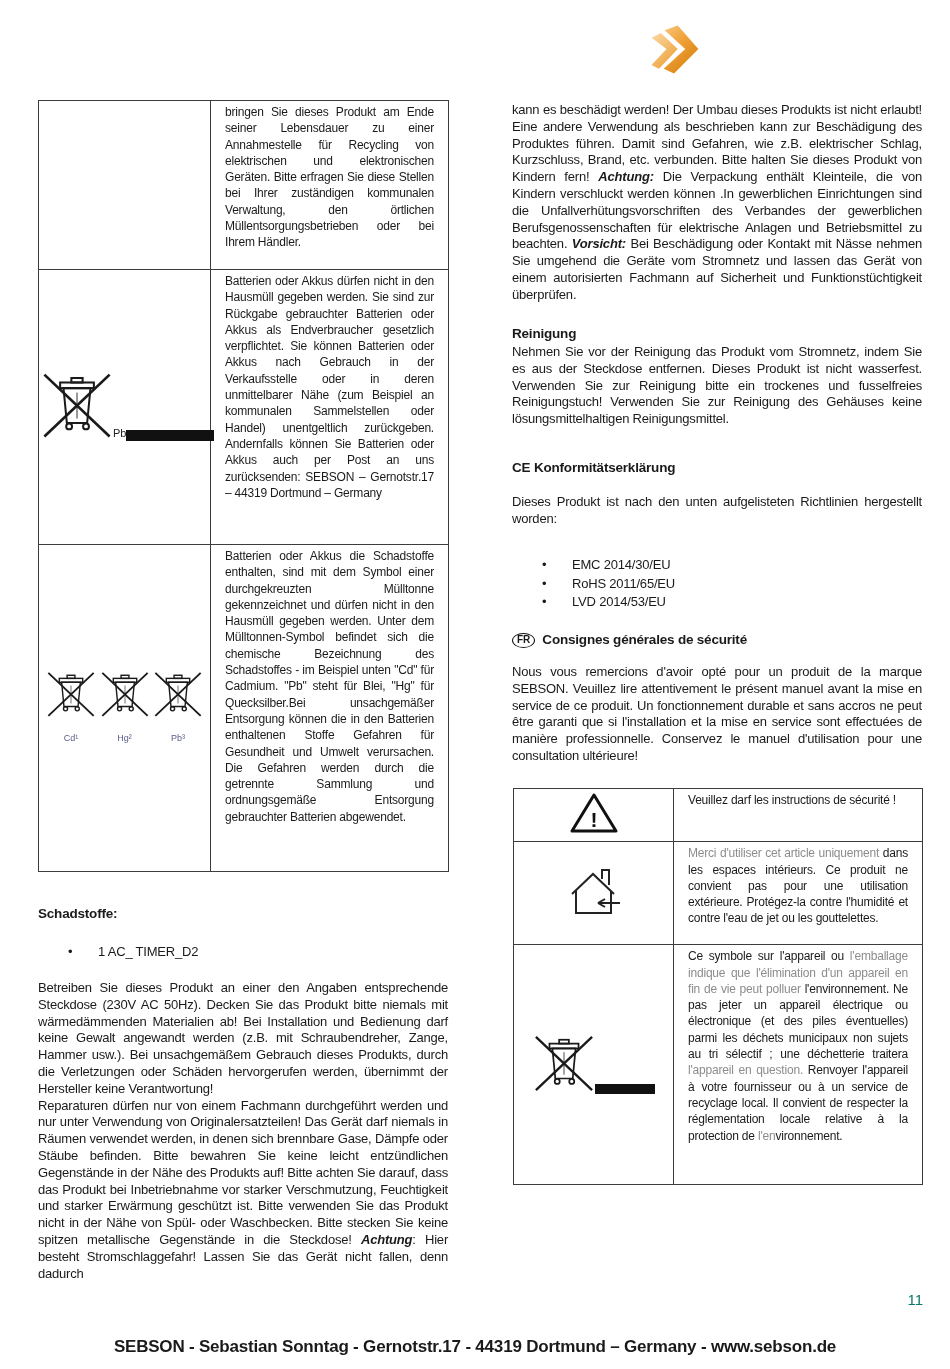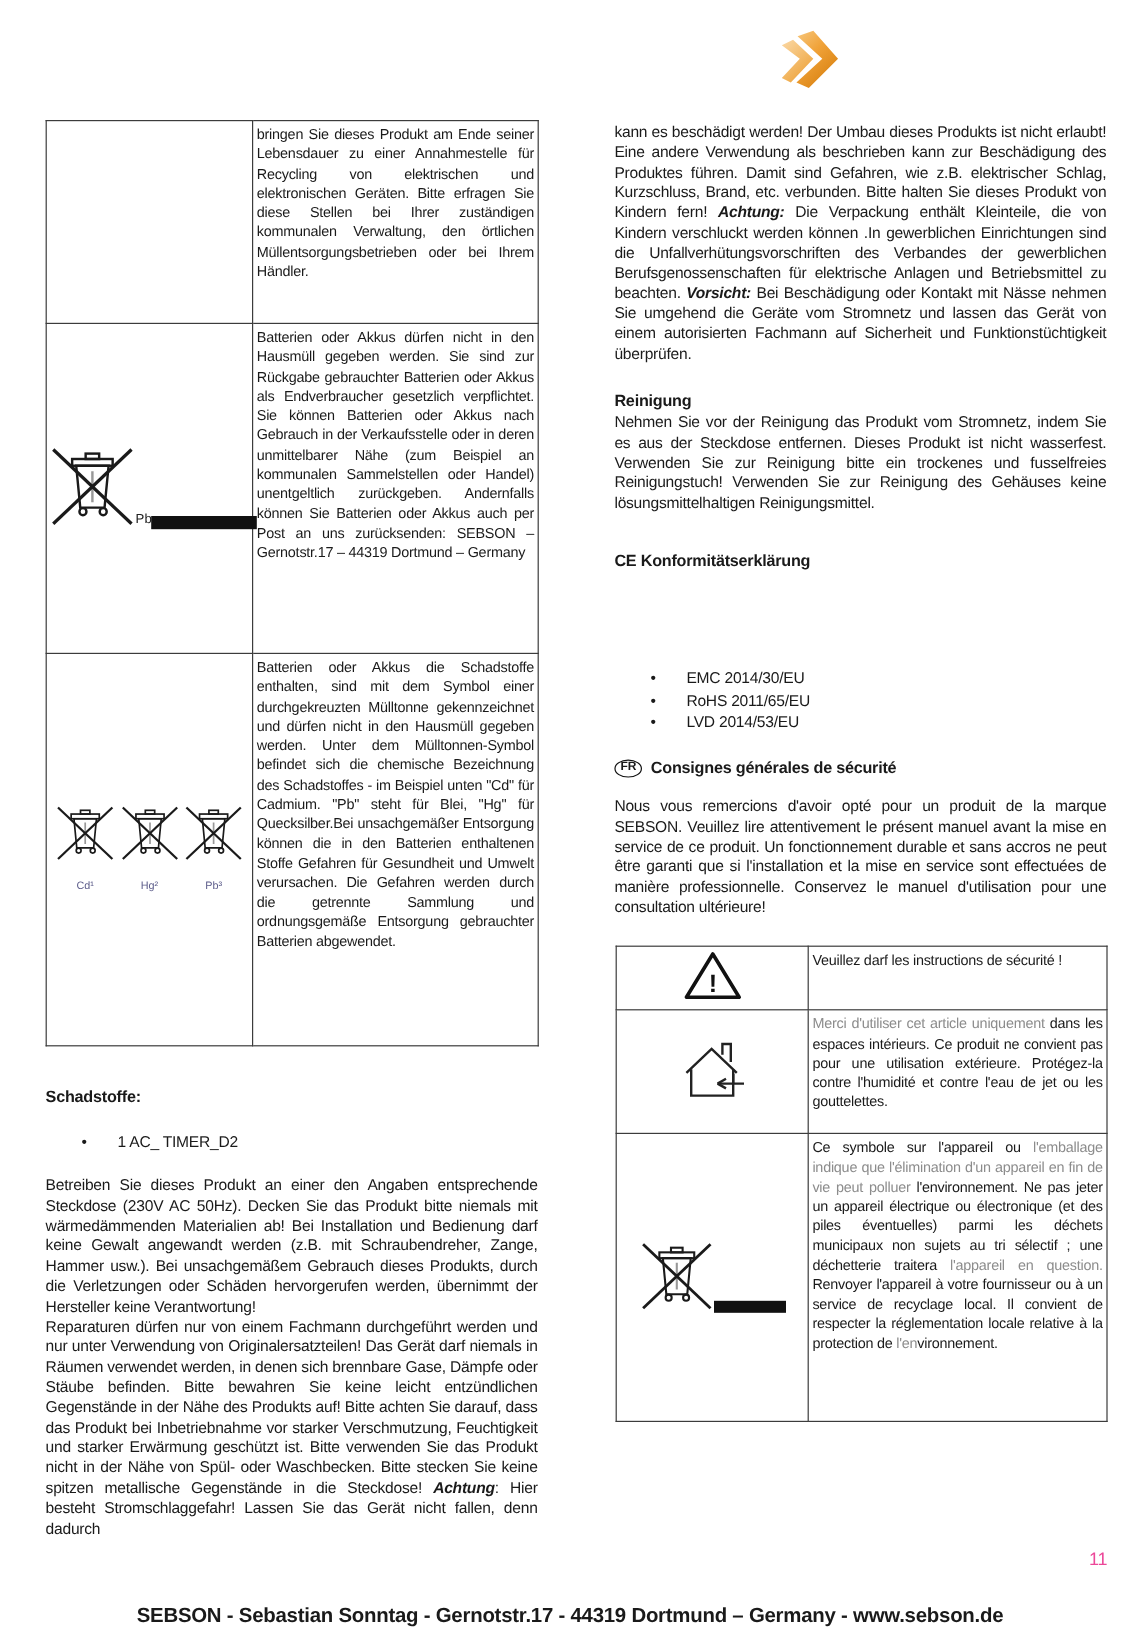--- a/index.html
+++ b/index.html
@@ -11,21 +11,21 @@
   .logo{position:absolute;left:644px;top:22px;display:flex;align-items:center;gap:6px;}
   .logo-text{font-size:45px;font-weight:bold;color:#4a4f56;letter-spacing:0px;line-height:1;}
   
   .col{position:absolute;width:410px;font-size:13px;line-height:16.8px;letter-spacing:-0.2px;}
   #left-col{left:38px;top:100px;height:1210px;}
   #right-col{left:512px;top:100px;height:1210px;}
   p.just{margin:0;text-align:justify;}
   h3.sect{margin:0;font-size:13.5px;font-weight:bold;letter-spacing:-0.2px;}
   
   table.doc{border-collapse:collapse;width:410px;table-layout:fixed;}
-  table.doc td{border:1px solid #3c3c3c;vertical-align:top;padding:3px 3px;text-align:justify;
+  table.doc td{border:1px solid #3c3c3c;vertical-align:top;padding:3px 14px;text-align:justify;
                font-size:12px;line-height:16.3px;letter-spacing:-0.2px;}
   table.doc td.iconcell{vertical-align:middle;text-align:center;padding:2px;}
   #gtable{position:absolute;left:0;top:0;}
   #gtable col.c1{width:172px;} #gtable col.c2{width:238px;}
   #gtable tr.r1 td{height:162px;} #gtable tr.r2 td{height:268px;} #gtable tr.r3 td{height:320px;}
   
   .binblock{display:inline-flex;align-items:flex-end;}
   .pb-label{font-size:11px;color:#222;margin-top:-14px;letter-spacing:0;}
   .bar{background:#111;height:11px;width:88px;margin-top:3px;}
   .bar.small{width:60px;height:10px;margin-top:4px;}
@@ -51,21 +51,21 @@
             font-size:10px;font-weight:bold;padding:0px 4px 1px 4px;line-height:12px;letter-spacing:0;}
   #fr-p{position:absolute;left:0;top:564px;}
   
   #ftable{position:absolute;left:1px;top:688px;}
   table.doc#ftable{width:409px;}
   #ftable col.c1{width:160px;} #ftable col.c2{width:249px;}
   #ftable tr.fr1 td{height:46px;} #ftable tr.fr2 td{height:96px;} #ftable tr.fr3 td{height:233px;}
   
   .footer{position:absolute;left:0;right:0;top:1337px;text-align:center;
           font-size:17px;font-weight:bold;letter-spacing:-0.2px;}
-  .pagenum{position:absolute;right:27px;top:1291px;font-size:15px;color:#ec4899;}
+  .pagenum{position:absolute;right:27px;top:1291px;font-size:15px;color:#0f766e;}
   .hiddefs{position:absolute;width:0;height:0;overflow:hidden;}
 </style>
 </head>
 <body>
 
 <svg class="hiddefs" aria-hidden="true">
   <defs>
     <symbol id="bin-sym" viewBox="0 0 64 64">
       <g fill="none" stroke="#1a1a1a" stroke-width="1.8">
         <rect x="27" y="8" width="10" height="4"></rect>
@@ -167,20 +167,21 @@
   </div>
 
   <div class="col" id="right-col">
 
     <p class="just" id="r-p1"><span>kann es beschädigt werden! Der Umbau dieses Produkts ist nicht erlaubt! Eine andere Verwendung als beschrieben kann zur Beschädigung des Produktes führen. Damit sind Gefahren, wie z.B. elektrischer Schlag, Kurzschluss, Brand, etc. verbunden. Bitte halten Sie dieses Produkt von Kindern fern! </span><span style="font-weight: bold; font-style: italic;">Achtung:</span><span> Die Verpackung enthält Kleinteile, die von Kindern verschluckt werden können .In gewerblichen Einrichtungen sind die Unfallverhütungsvorschriften des Verbandes der gewerblichen Berufsgenossenschaften für elektrische Anlagen und Betriebsmittel zu beachten. </span><span style="font-weight: bold; font-style: italic;">Vorsicht:</span><span> Bei Beschädigung oder Kontakt mit Nässe nehmen Sie umgehend die Geräte vom Stromnetz und lassen das Gerät von einem autorisierten Fachmann auf Sicherheit und Funktionstüchtigkeit überprüfen.</span></p>
 
     <h3 class="sect" id="rein-h">Reinigung</h3>
     <p class="just" id="rein-p">Nehmen Sie vor der Reinigung das Produkt vom Stromnetz, indem Sie es aus der Steckdose entfernen. Dieses Produkt ist nicht wasserfest. Verwenden Sie zur Reinigung bitte ein trockenes und fusselfreies Reinigungstuch! Verwenden Sie zur Reinigung des Gehäuses keine lösungsmittelhaltigen Reinigungsmittel.</p>
 
     <h3 class="sect" id="ce-h">CE Konformitätserklärung</h3>
+    <p class="just" id="ce-p">Dieses Produkt ist nach den unten aufgelisteten Richtlinien hergestellt worden:</p>
 
     <div id="ce-bullets">
       <div class="bullet-row">
         <span class="bullet-dot">•</span>
         <span>EMC 2014/30/EU</span>
       </div>
       <div class="bullet-row">
         <span class="bullet-dot">•</span>
         <span>RoHS 2011/65/EU</span>
       </div>

